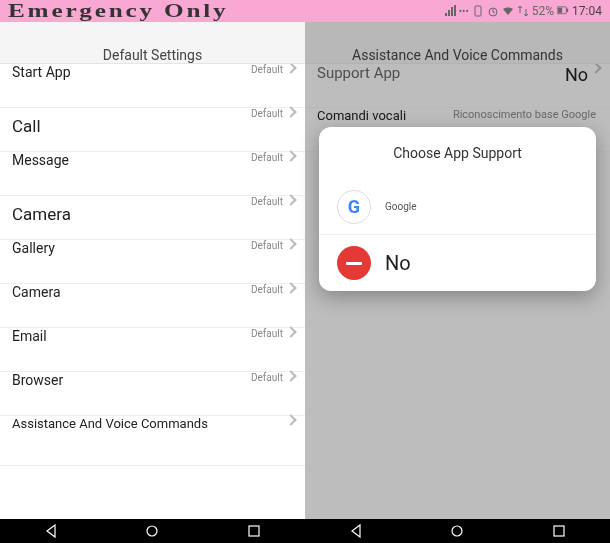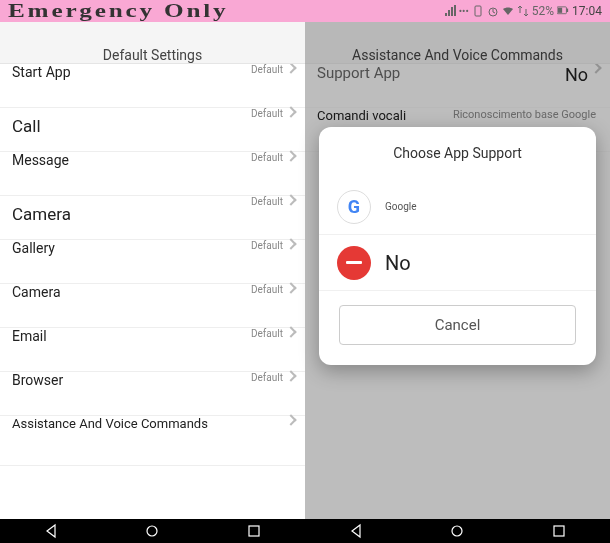--- a/index.html
+++ b/index.html
@@ -157,23 +157,20 @@
       <div class="opt">
         <div class="opt-icon ic-google">G</div>
         <span class="opt-label">Google</span>
       </div>
       <div class="opt big">
         <div class="opt-icon ic-no">
             <div class="bar"></div>
           </div>
         <span class="opt-label">No</span>
       </div>
-      <div class="dialog-footer">
-        <button class="btn-cancel">Cancel</button>
-      </div>
     </div>
   </div>
 
 </div>
 
 <div class="navbar">
   <div class="nav-half">
     <div class="nav-ic">
         <svg viewBox="0 0 16 16">
           <path d="M12 2L4 8l8 6z" fill="none" stroke="#fff" stroke-width="1.2"></path>

